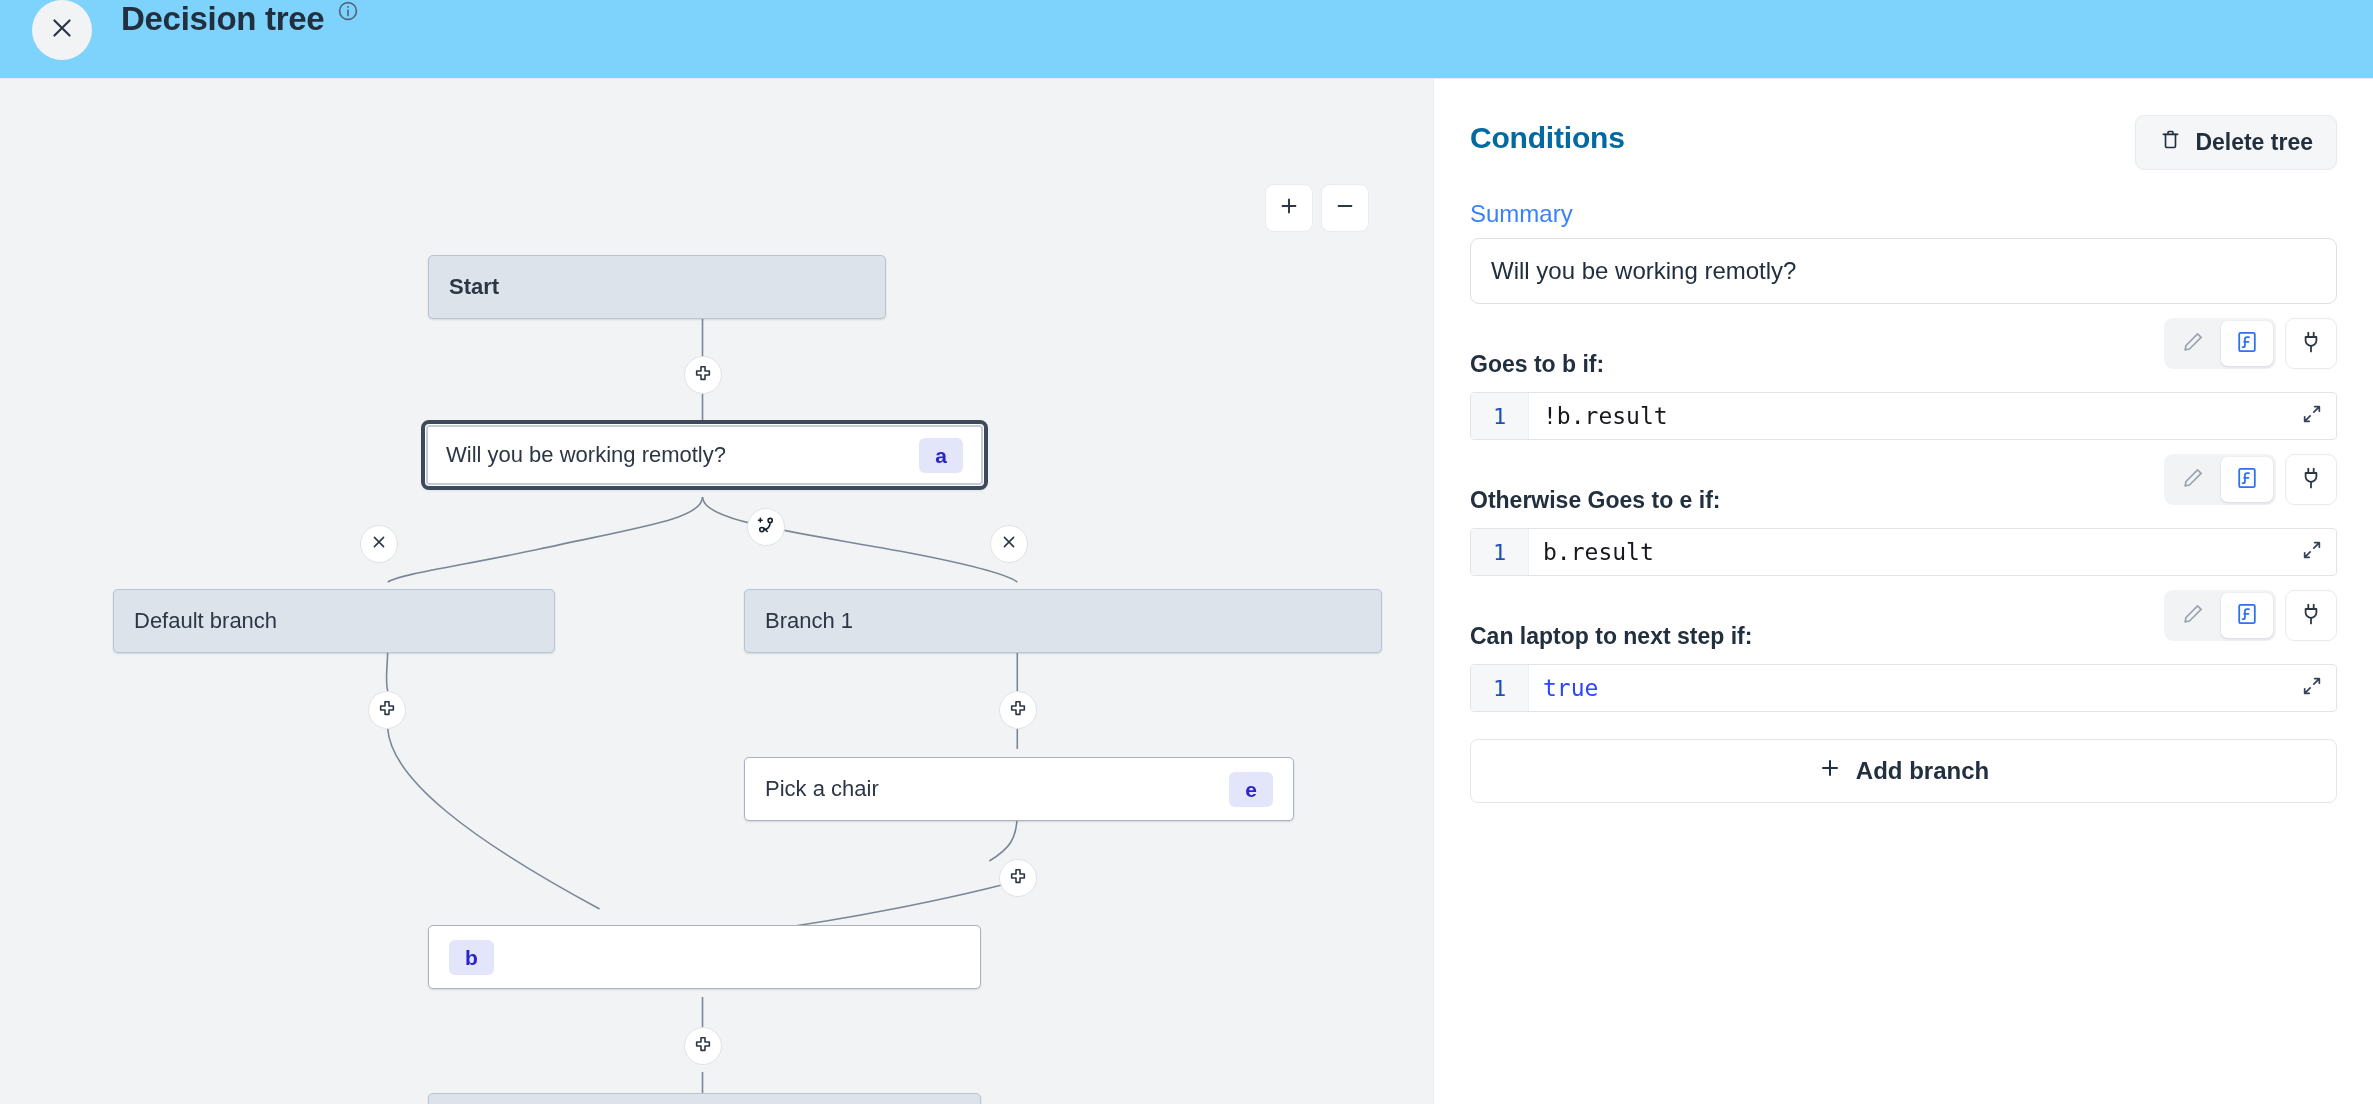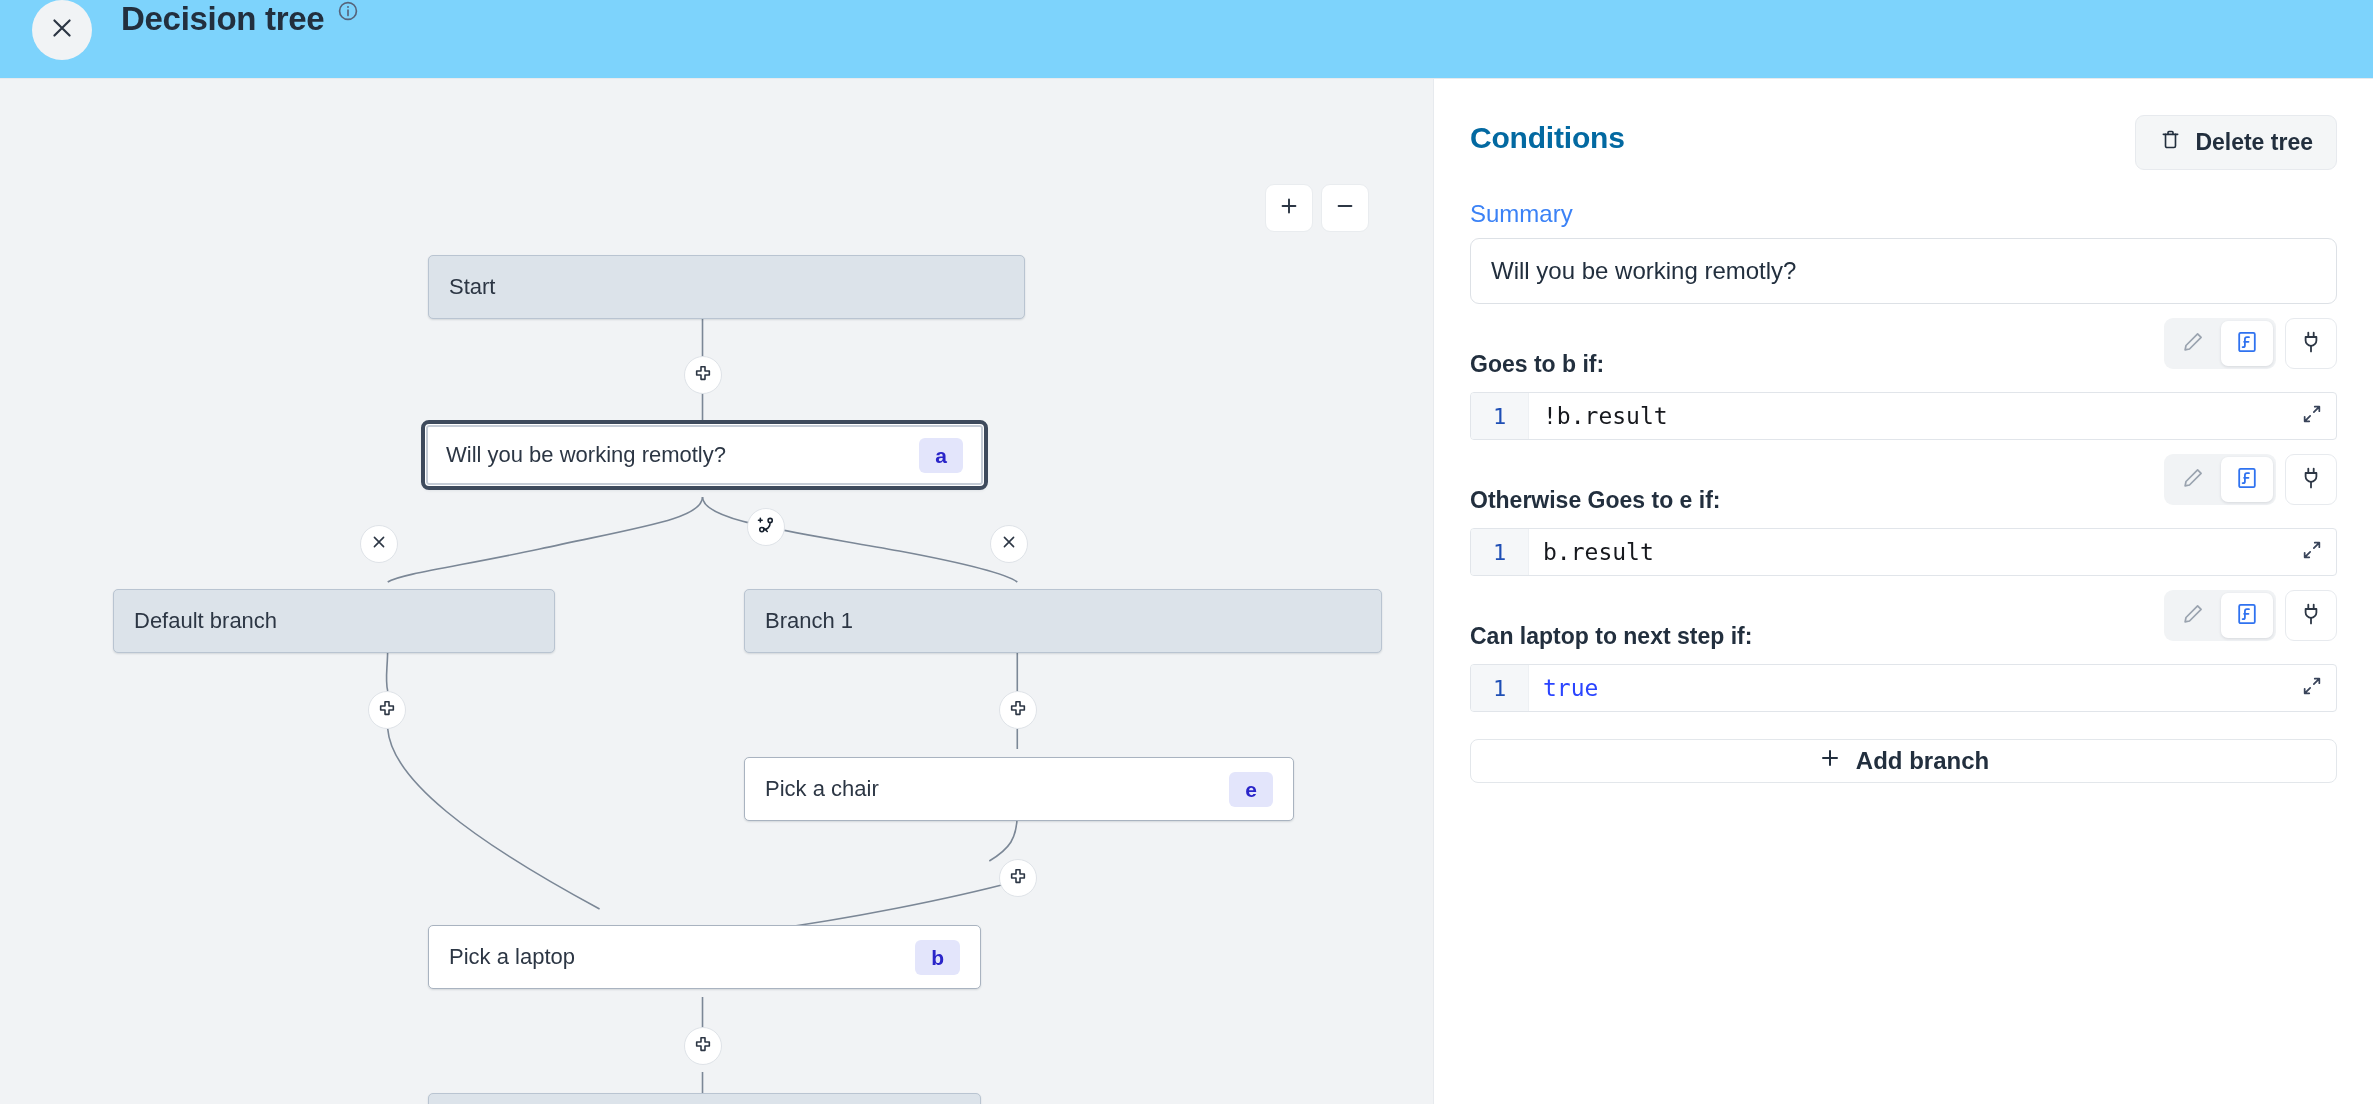--- a/index.html
+++ b/index.html
@@ -256,21 +256,21 @@
     right: 4px; top: 3px;
     width: 40px; height: 40px;
     background: #ffffff;
     display: flex; align-items: center; justify-content: center;
     cursor: pointer;
   }
   .expand-btn svg { width: 22px; height: 22px; }
 
   .add-branch {
     margin-top: 27px;
-    height: 44px;
+    height: 64px;
     border: 1px solid #e3e7eb;
     border-radius: 8px;
     display: flex;
     align-items: center;
     justify-content: center;
     gap: 14px;
     font-size: 24px;
     font-weight: bold;
     color: #222f3e;
     cursor: pointer;
@@ -340,21 +340,21 @@
         <path d="M1018 734 C 1018 760, 1010 770, 990 782"></path>
 
         <path d="M1018 802 C 950 820, 850 840, 760 852 C 730 856, 712 856, 703 856"></path>
 
         <path d="M703 918 L703 955"></path>
 
         <path d="M703 993 L703 1016"></path>
       </g>
     </svg>
 
-    <div class="node terminal" style="left:428px; top:176px; width:597px;">
+    <div class="node terminal" style="left:428px; top:176px; width:458px;font-weight:bold;">
       <span class="node-label">Start</span>
     </div>
 
     <div class="node selected" style="left:424px; top:344px; width:561px;">
       <span class="node-label">Will you be working remotly?</span>
       <span class="node-badge">a</span>
     </div>
 
     <div class="node branch" style="left:113px; top:510px; width:442px;">
       <span class="node-label">Default branch</span>
@@ -363,21 +363,20 @@
     <div class="node branch" style="left:744px; top:510px; width:638px;">
       <span class="node-label">Branch 1</span>
     </div>
 
     <div class="node plain" style="left:744px; top:678px; width:550px;">
       <span class="node-label">Pick a chair</span>
       <span class="node-badge">e</span>
     </div>
 
     <div class="node plain" style="left:428px; top:846px; width:553px;">
-      <span class="node-label">Pick a laptop</span>
       <span class="node-badge">b</span>
     </div>
 
     <div class="node terminal" style="left:428px; top:1014px; width:553px;">
       
     </div>
 
     <div class="handle" style="left:684px; top:277px;">
       <span>
         <svg viewBox="0 0 24 24" fill="none" stroke="#2c3644" stroke-width="1.9" stroke-linejoin="round">

